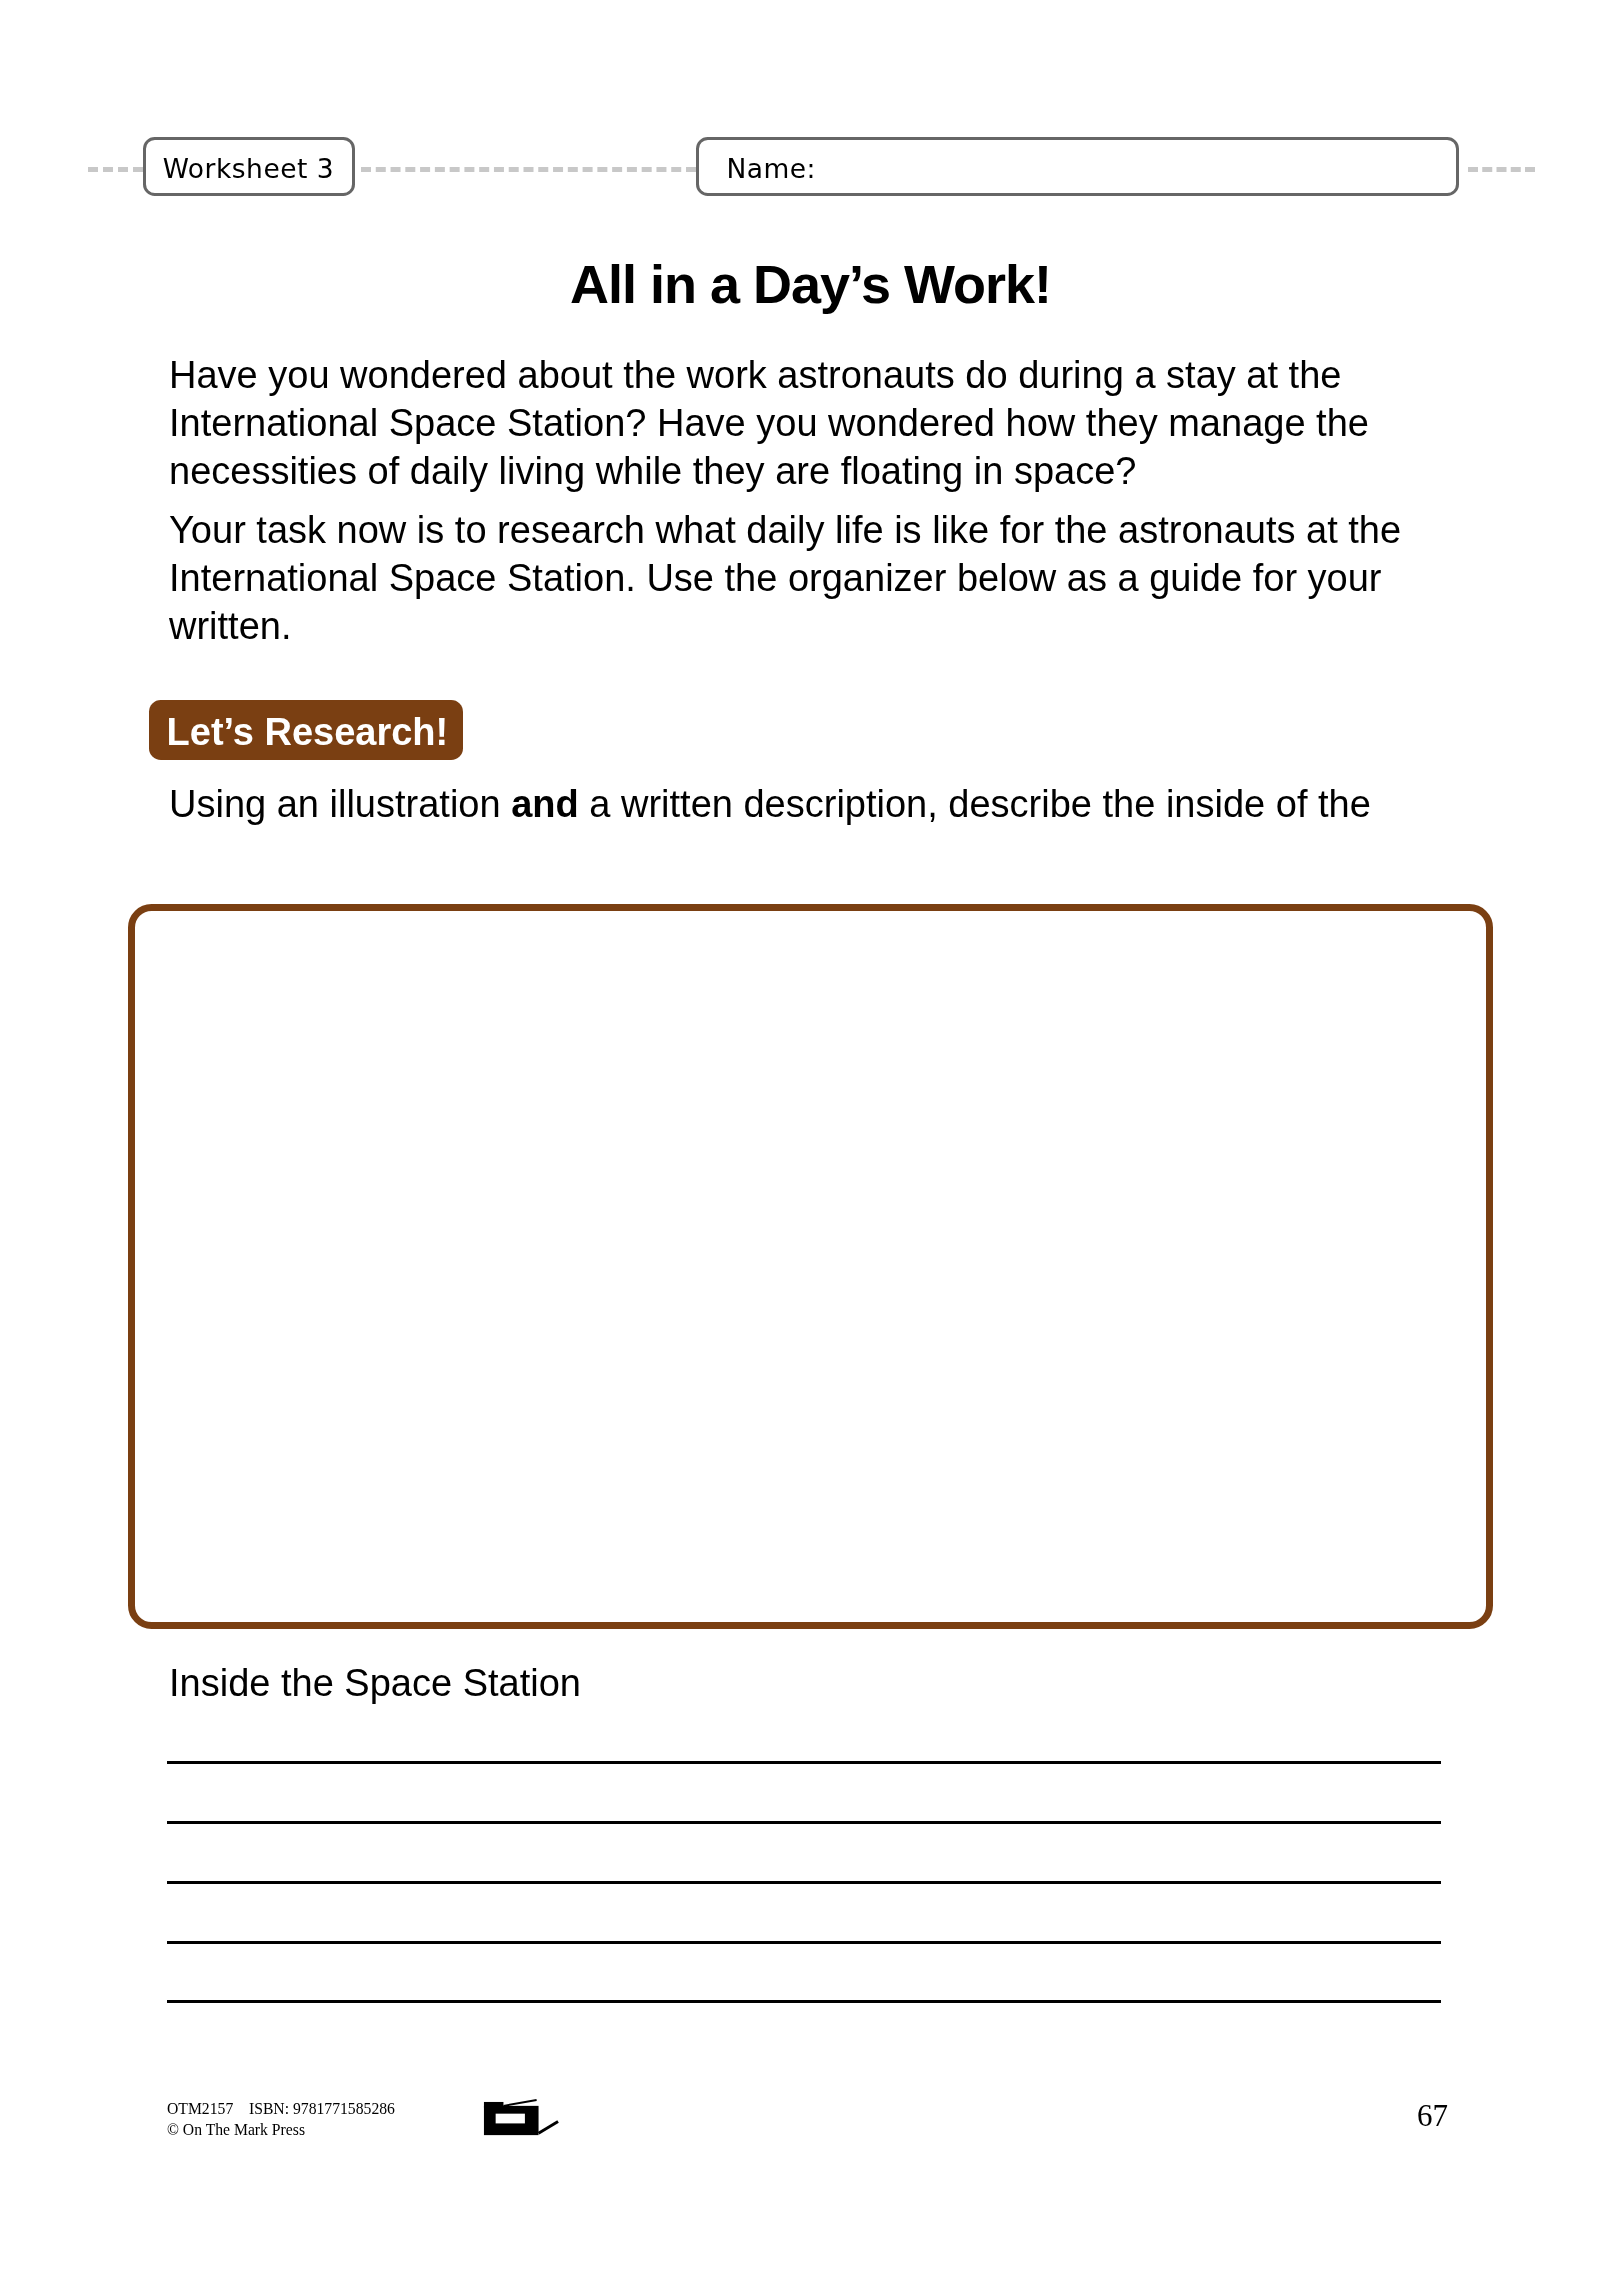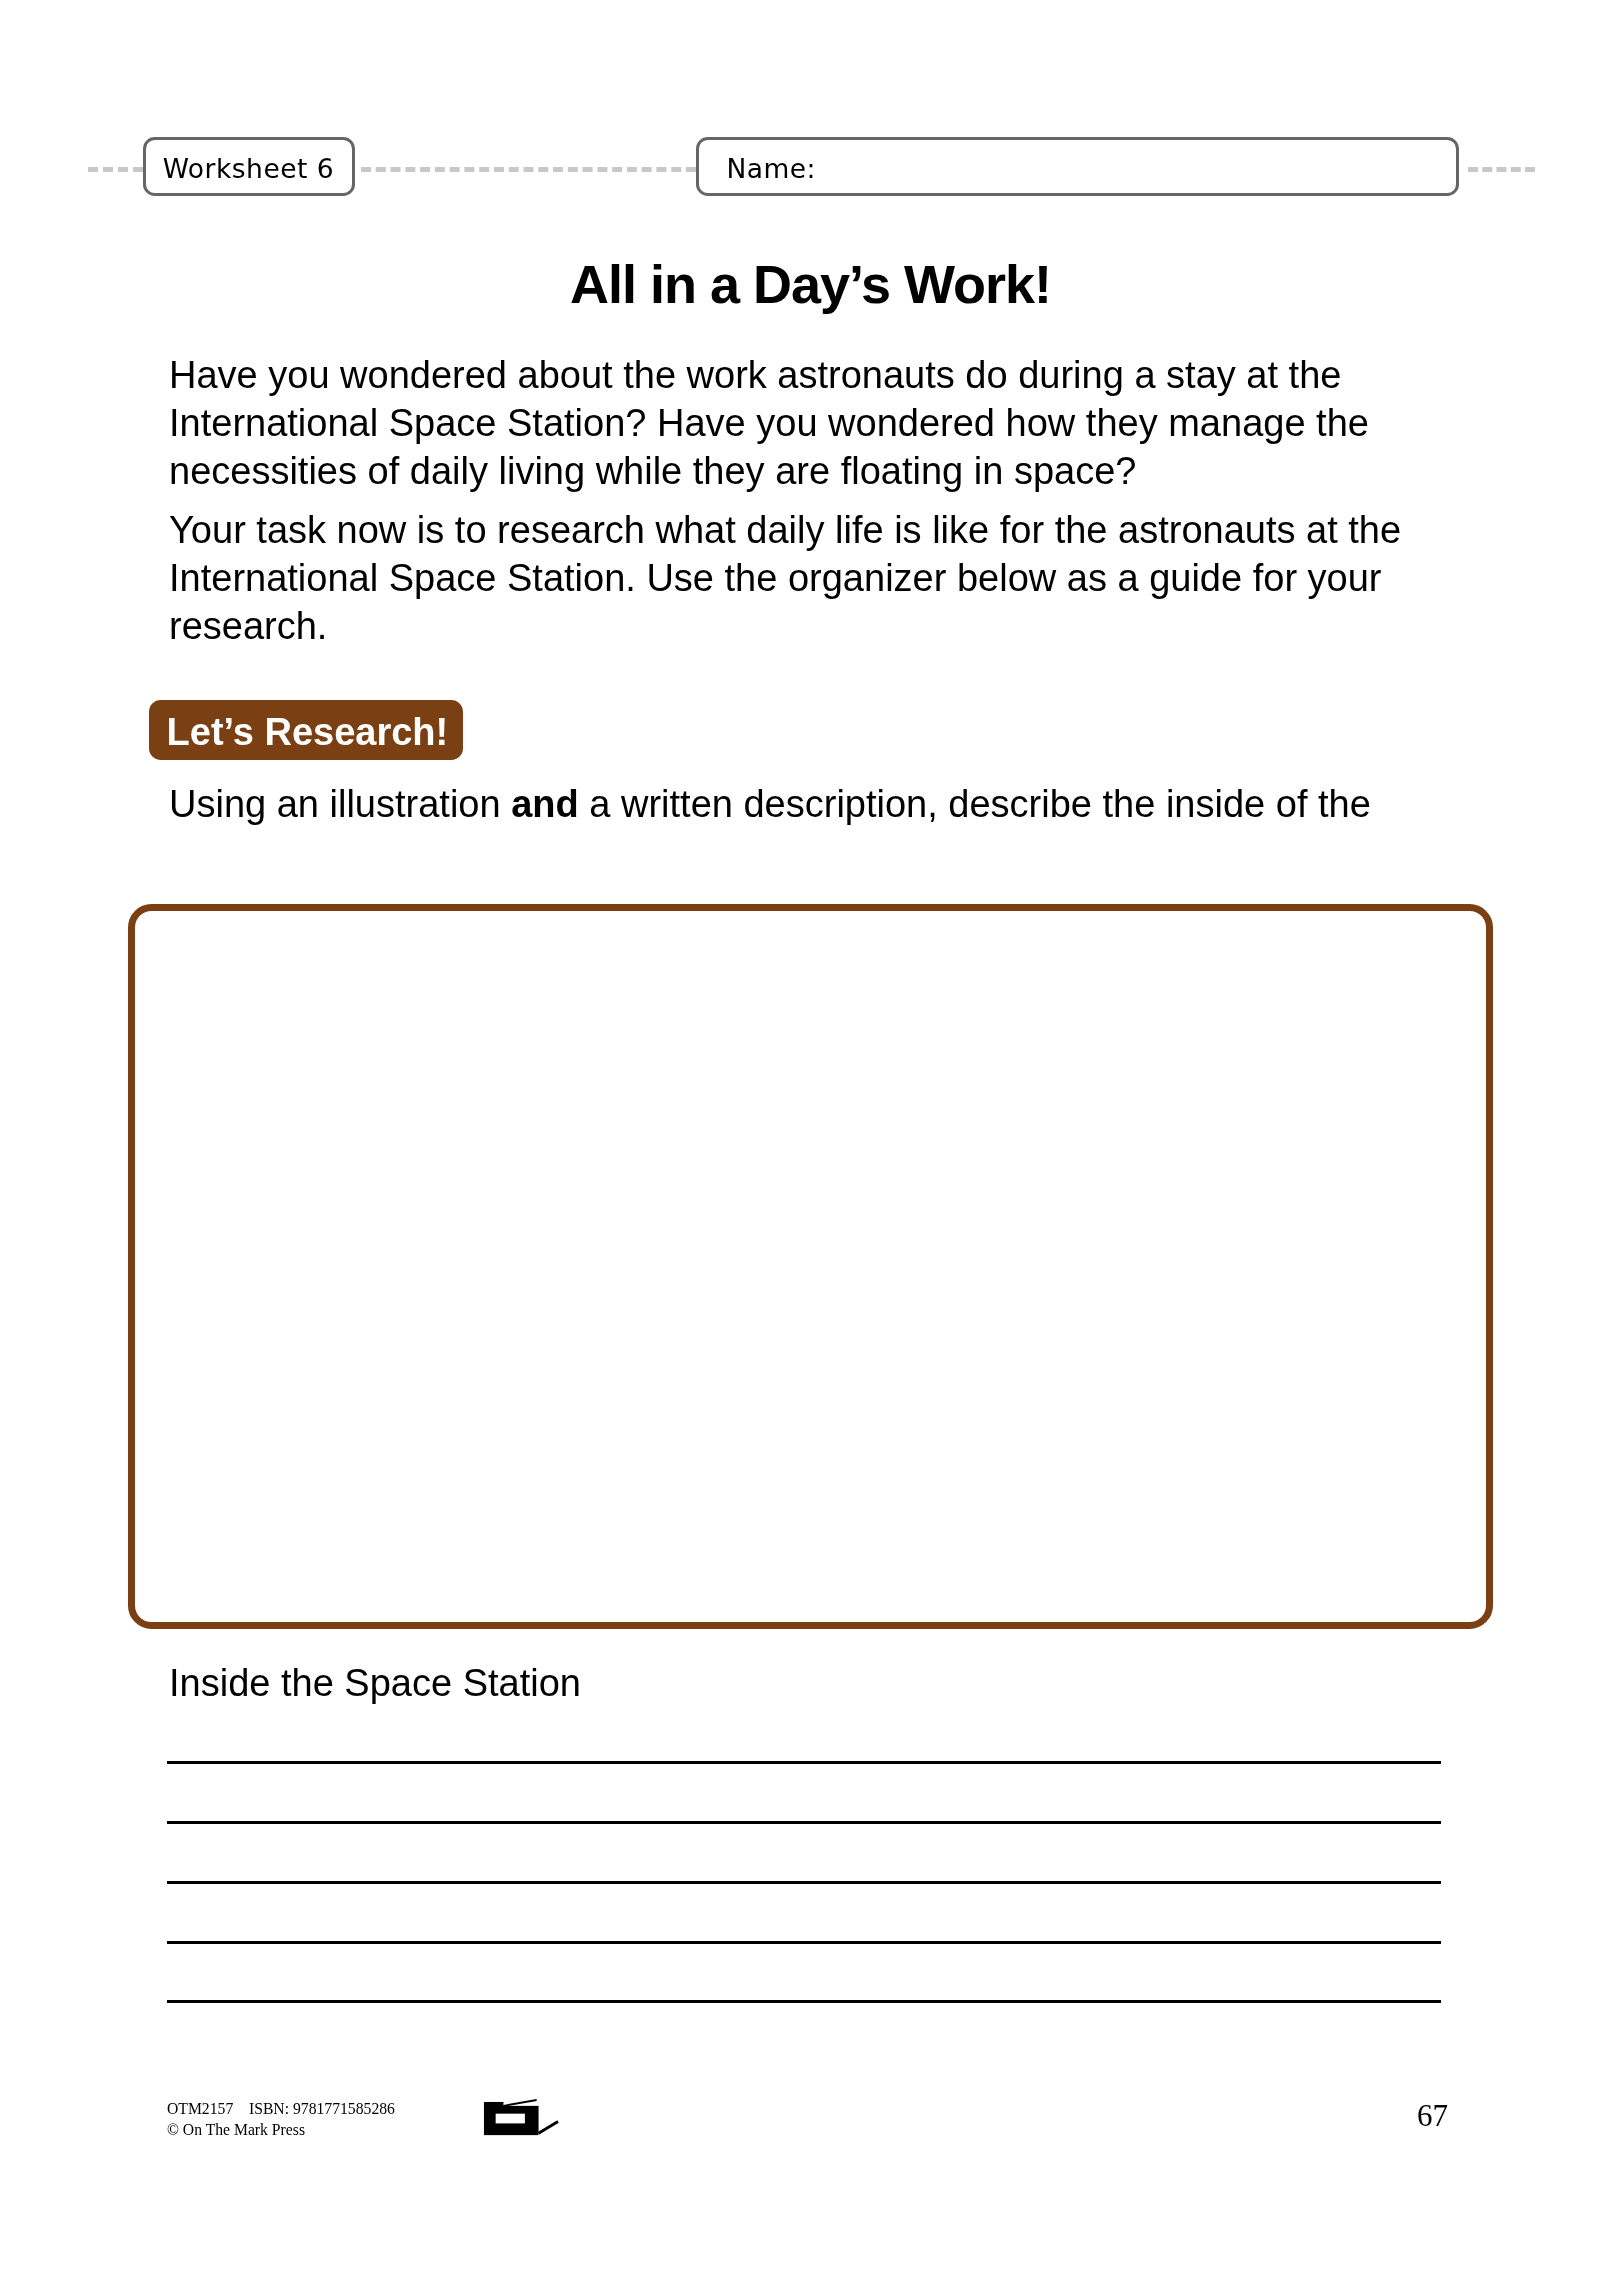--- a/index.html
+++ b/index.html
@@ -34,37 +34,37 @@
   .pagenum { position:absolute; left:1417px; top:2098px; font-family:"Liberation Serif", serif; font-size:31px; }
 </style>
 </head>
 <body>
 
 <div class="dash" style="left:88px;width:55px;"></div>
 <div class="dash" style="left:361px;width:335px;"></div>
 <div class="dash" style="left:1468px;width:67px;"></div>
 
 <div class="hbox" style="left:143px;width:206px;">
-  <span style="left:16.7px;">Worksheet 6</span>
+  <span style="left:16.7px;">Worksheet 3</span>
 </div>
 <div class="hbox" style="left:696px;width:757px;">
   <span style="left:27.4px;">Name:</span>
 </div>
 
 <div class="title">All in a Day’s Work!</div>
 
 <div class="para" style="top:351px;">
   <div>Have you wondered about the work astronauts do during a stay at the</div>
   <div>International Space Station? Have you wondered how they manage the</div>
   <div>necessities of daily living while they are floating in space?</div>
 </div>
 <div class="para" style="top:506px;">
   <div>Your task now is to research what daily life is like for the astronauts at the</div>
   <div>International Space Station. Use the organizer below as a guide for your</div>
-  <div>research.</div>
+  <div>written.</div>
 </div>
 
 <div class="badge">Let’s Research!</div>
 
 <div class="para" style="top:780px;">
   <div><span>Using an illustration </span><b>and</b><span> a written description, describe the inside of the</span></div>
 </div>
 
 <div class="drawbox"></div>
 

